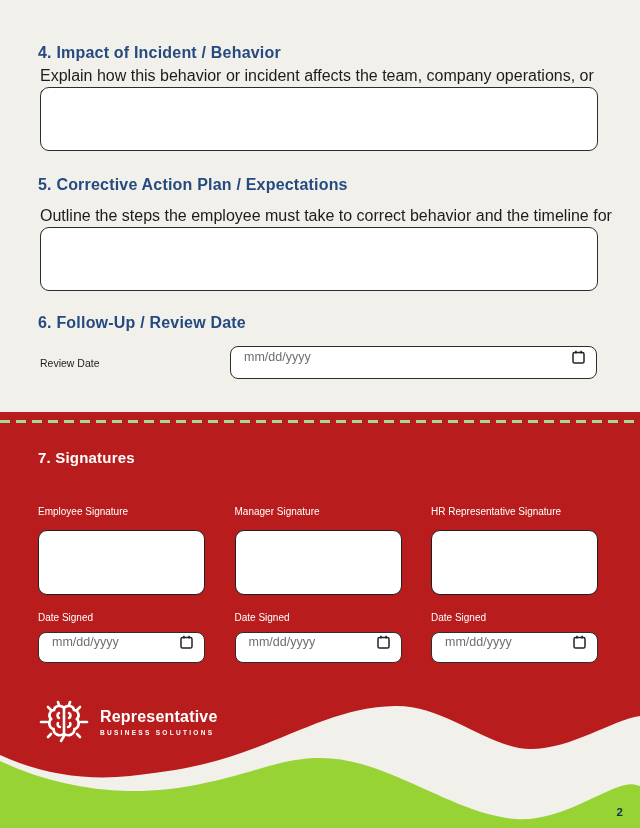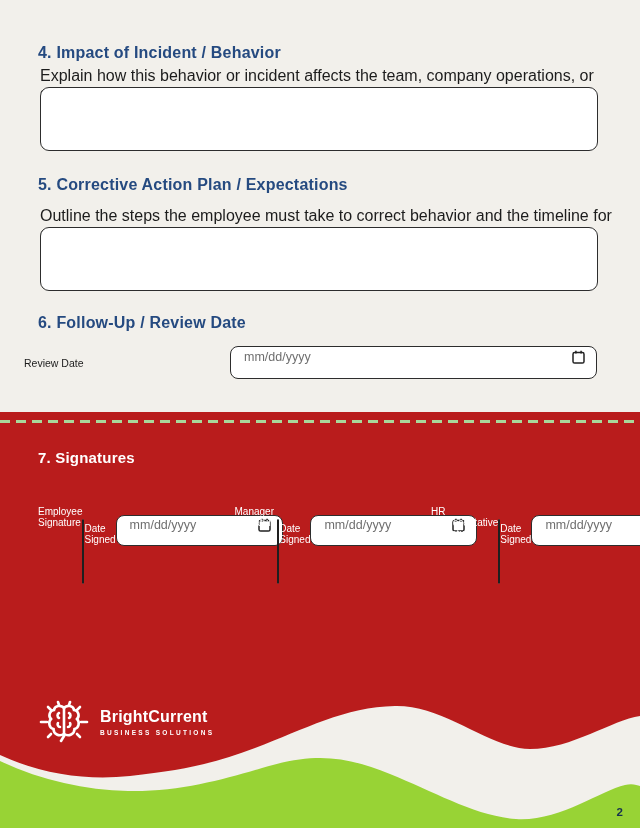--- a/index.html
+++ b/index.html
@@ -54,21 +54,21 @@
   .dash-sep {
     position:absolute; left:0; right:0; top:8px; height:3px;
     background:repeating-linear-gradient(90deg,#a9d79a 0 10px, transparent 10px 16px);
   }
   .navy-title { font-size:15px; font-weight:bold; color:#ffffff; letter-spacing:.2px; }
   .navy-text  { font-size:10.5px; color:#f4f4f2; }
   .sig-cols {
     position:absolute; left:38px; right:42px; top:94px;
     display:flex; justify-content:space-between;
   }
-  .sig-col { width:167px; display:flex; }
+  .sig-col { width:167px; display:flex; flex-direction:column; }
   .sig-label { font-size:10px; color:#ffffff; }
   .sig-box {
     margin-top:13px; height:65px; width:100%;
     background:#ffffff; border:1px solid #1f1f1f; border-radius:9px;
   }
   .sig-date-label { margin-top:17px; font-size:10px; color:#ffffff; }
   .sig-col .date-field { margin-top:9px; height:31px; width:100%; border-width:1px; }
 
   
   .logo-row {
@@ -90,21 +90,21 @@
 
 <div class="abs sec-title" style="left:38px; top:44px;">4. Impact of Incident / Behavior</div>
 <div class="abs sec-desc" style="left:40px; top:67px;">Explain how this behavior or incident affects the team, company operations, or safety.</div>
 <textarea class="abs box" style="left: 40px; top: 87px;"></textarea>
 
 <div class="abs sec-title" style="left:38px; top:176px;">5. Corrective Action Plan / Expectations</div>
 <div class="abs sec-desc" style="left:40px; top:207px;">Outline the steps the employee must take to correct behavior and the timeline for compliance.</div>
 <textarea class="abs box" style="left: 40px; top: 227px;"></textarea>
 
 <div class="abs sec-title" style="left:38px; top:314px;">6. Follow-Up / Review Date</div>
-<div class="abs field-label" style="left:24px; top:357px;">Review Date</div>
+<div class="abs field-label" style="left:40px; top:357px;">Review Date</div>
 <div class="abs date-field" style="left:230px; top:346px; width:367px; height:33px;">
   <input type="text" readonly="" placeholder="mm/dd/yyyy" style="">
   <svg class="cal-icon" width="13" height="14" viewBox="0 0 13 14">
     <rect x="1" y="2.6" width="11" height="10.4" rx="1.6" fill="none" stroke="#222" stroke-width="1.5"></rect>
     <line x1="3.9" y1="0.8" x2="3.9" y2="3.4" stroke="#222" stroke-width="1.5"></line>
     <line x1="9.1" y1="0.8" x2="9.1" y2="3.4" stroke="#222" stroke-width="1.5"></line>
   </svg>
 </div>
 
 <div class="navy-panel">
@@ -174,21 +174,21 @@
       <path d="M26 12 C29 8.5 35.5 9.5 36 14 C40.5 14.5 42 20 39 23 C42 26 41 32 36.5 33 C36.5 38 31 41 26 38"></path>
       <path d="M26 11 L26 40"></path>
       <path d="M26 40 L23 45"></path>
 
       <path d="M21 17 C19 18 19 21 21 22"></path>
       <path d="M31 17 C33 18 33 21 31 22"></path>
       <path d="M20 27 C19 28.5 20 31 22 31"></path>
       <path d="M32 27 C33 28.5 32 31 30 31"></path>
     </svg>
     <div class="logo-text">
-      <div class="brand-name">BrightCurrent</div>
+      <div class="brand-name">Representative</div>
       <div class="brand-tagline">BUSINESS SOLUTIONS</div>
     </div>
   </div>
 </div>
 
 <svg class="waves" viewBox="0 0 640 200" preserveAspectRatio="none">
   <path fill="#f2f0eb" d="M0,127
     C45,148 90,152 130,148
     C185,142 215,135 255,120
     C305,101 345,79 395,78

